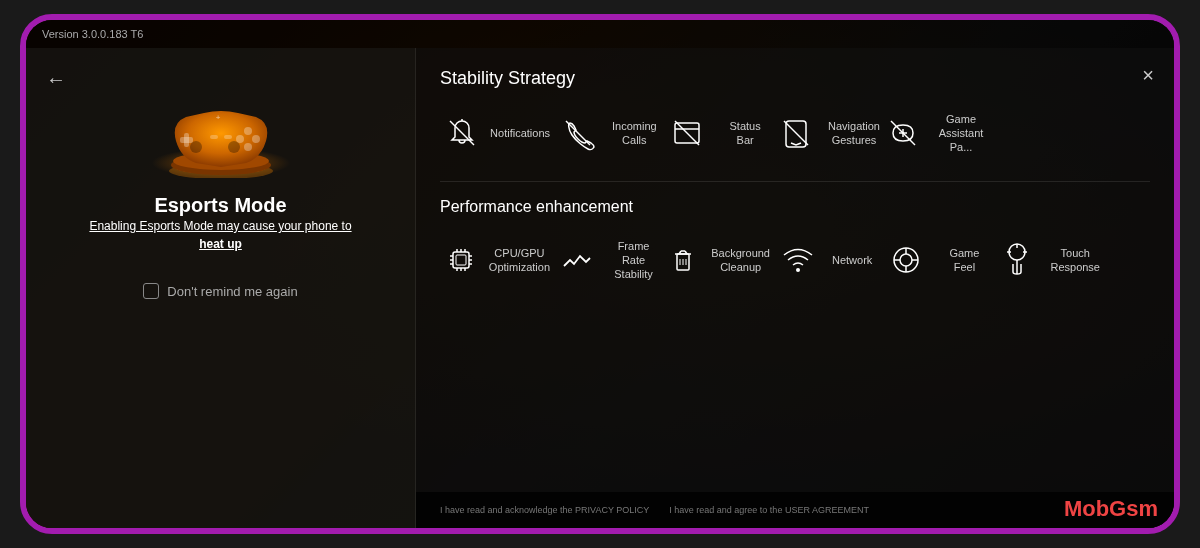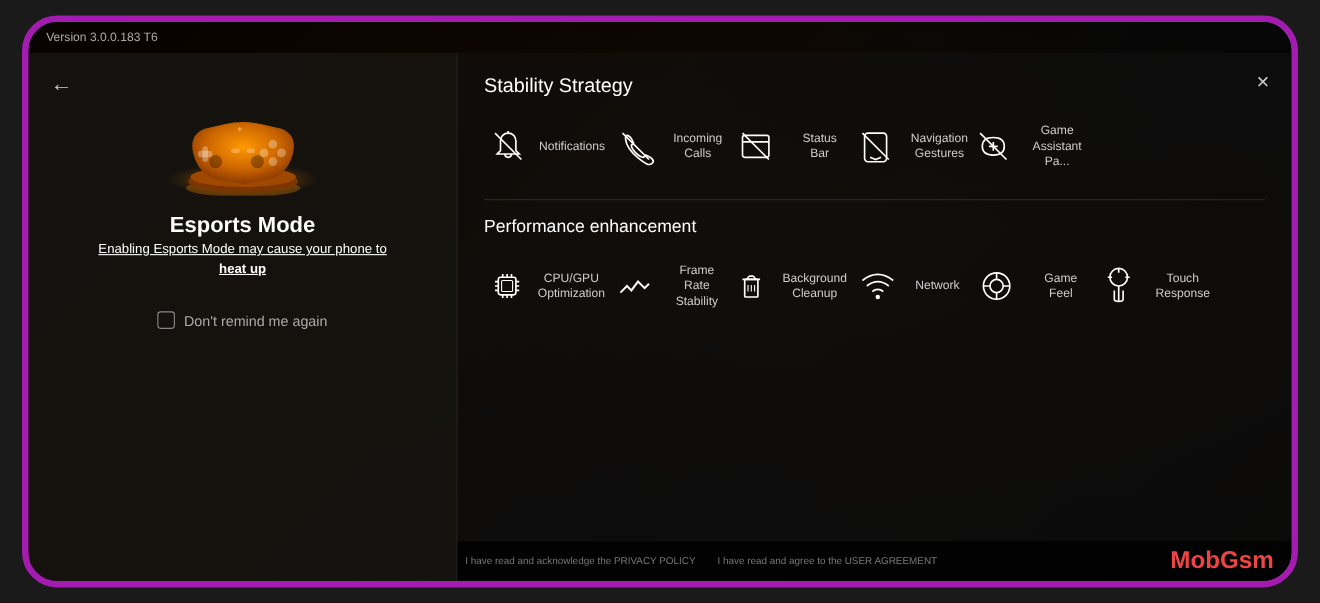--- a/index.html
+++ b/index.html
@@ -251,21 +251,21 @@
     .bottom-bar {
       position: absolute;
       bottom: 0;
       left: 390px;
       right: 0;
       height: 36px;
       background: rgba(0,0,0,0.8);
       z-index: 6;
       display: flex;
       align-items: center;
-      padding: 0 7px;
+      padding: 0 24px;
       gap: 20px;
     }
 
     .bottom-bar-text {
       color: #777;
       font-size: 9px;
     }
 
     
     .watermark {

